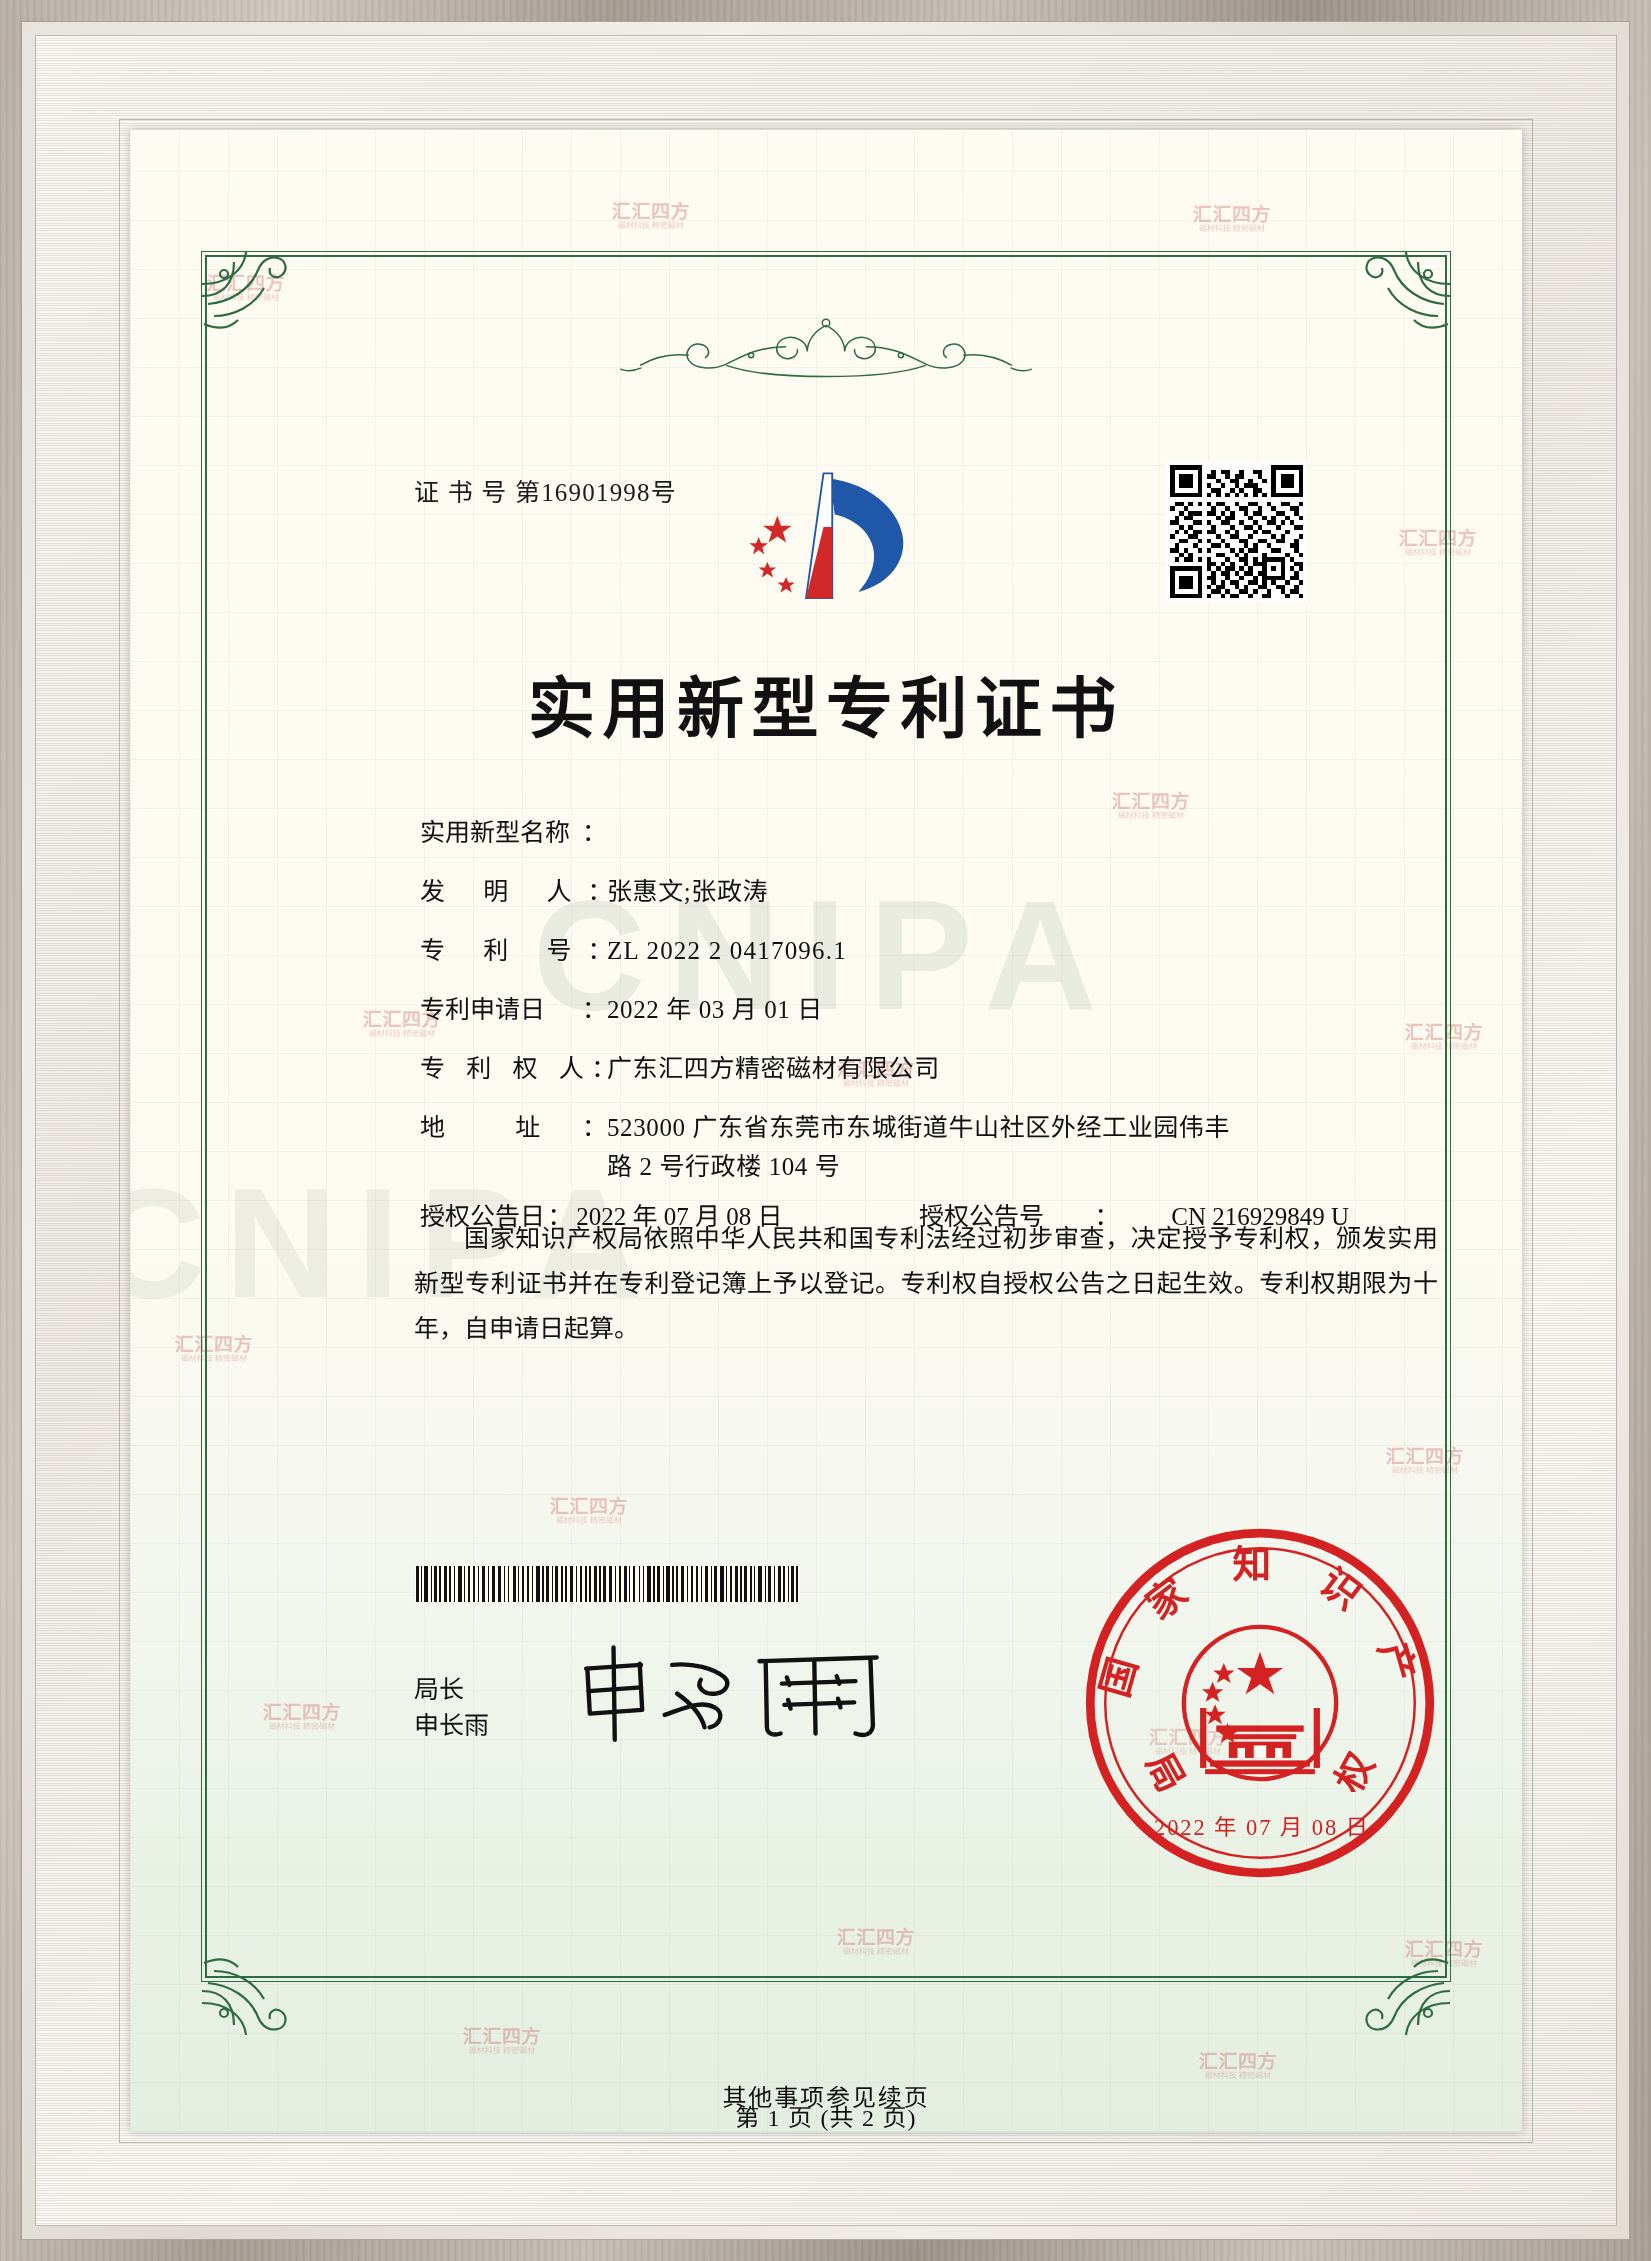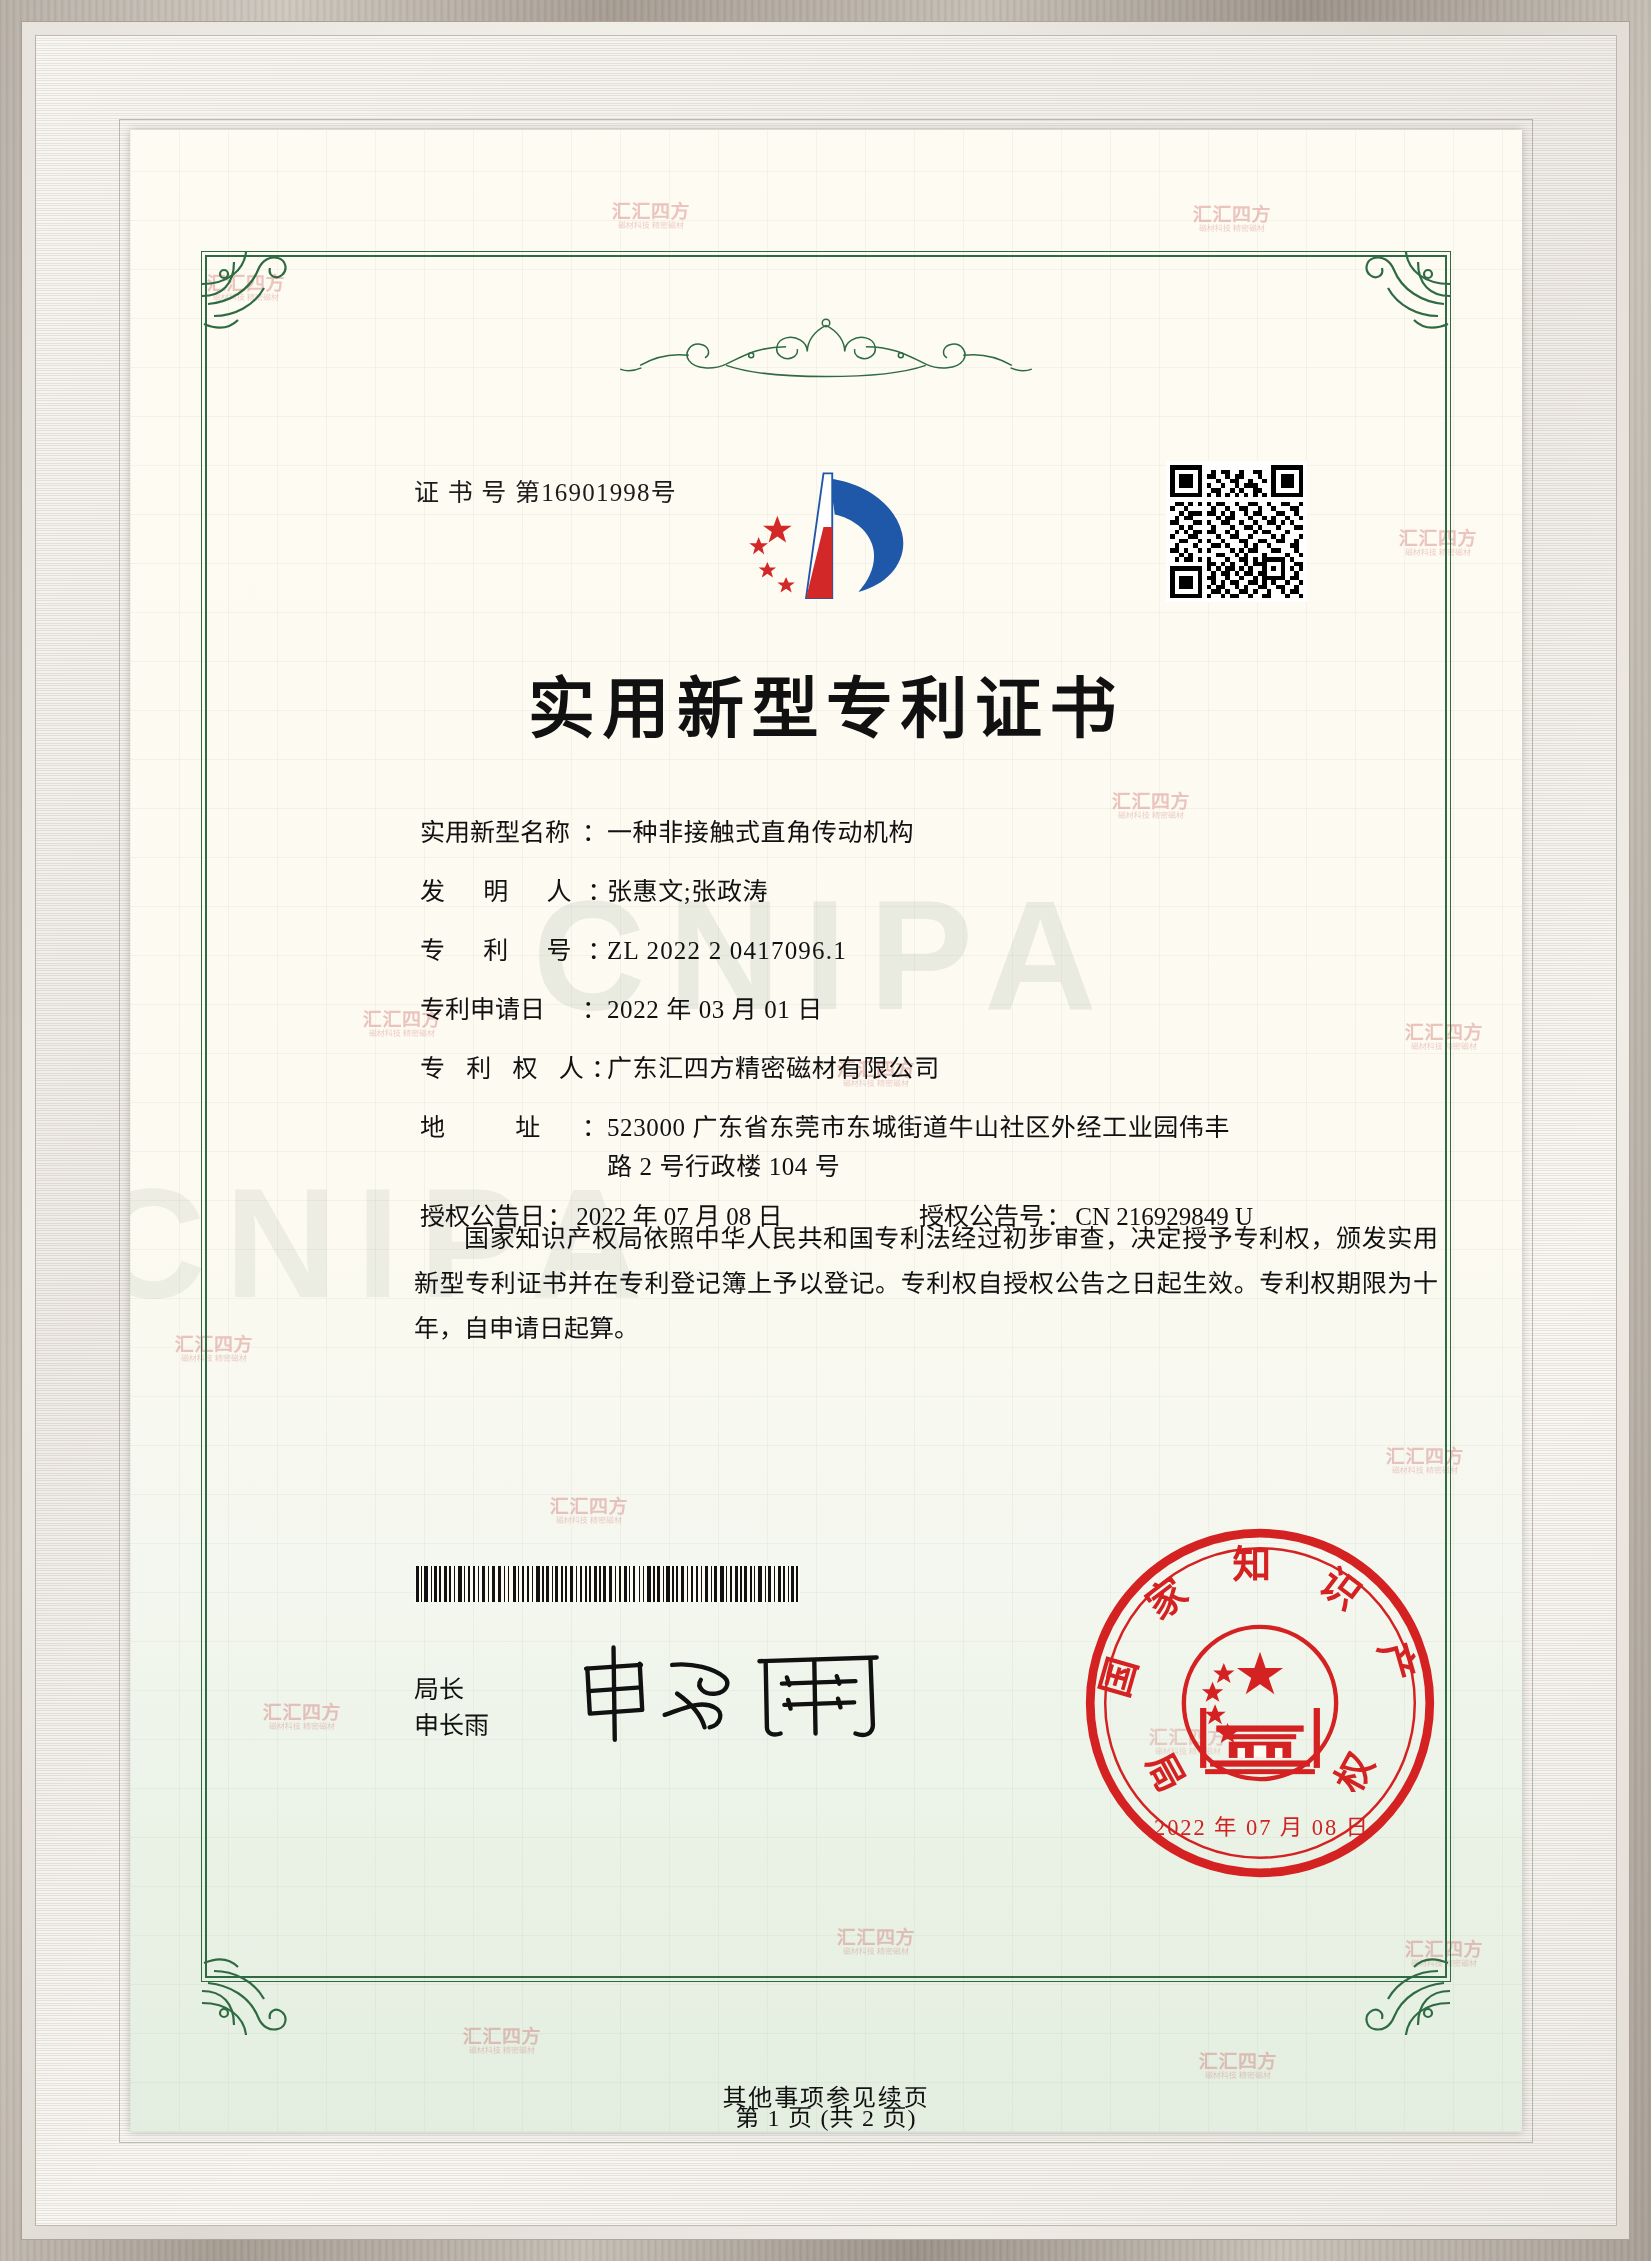--- a/index.html
+++ b/index.html
@@ -199,21 +199,21 @@
     display: flex;
     justify-content: space-between;
     letter-spacing: 0;
   }
   .field-value { flex: 1; letter-spacing: 0.6px; }
   .field-value.mono { font-family: "Liberation Serif", serif; letter-spacing: 1.2px; }
   .field-value .second-line { display: block; margin-top: 13.7px; margin-left: 0; }
 
   .row-two-col { display: flex; align-items: flex-start; white-space: nowrap; }
   .row-two-col .left-part { width: 499px; display: flex; text-align: center; }
-  .row-two-col .right-part { display: flex; }
+  .row-two-col .right-part { display: flex; gap: 48px; }
   .row-two-col .lab2 { margin-right: 2.5px; }
 
   
   .body-text {
     position: absolute;
     left: 284px; top: 1086px;
     width: 1024px;
     font-size: 25px;
     line-height: 45px;
     color: #111;
@@ -678,21 +678,20 @@
 
     <div class="title">实用新型专利证书</div>
 
     <div class="fields">
 
       <div class="field-row">
         <div class="field-label">
           <span>实用新型名称</span>
             <span>：</span>
         </div>
-        <div class="field-value">一种非接触式直角传动机构</div>
       </div>
 
       <div class="field-row">
         <div class="field-label">
           <span style="letter-spacing:16px">发 明 人</span>
             <span>：</span>
         </div>
         <div class="field-value">张惠文;张政涛</div>
       </div>
 

